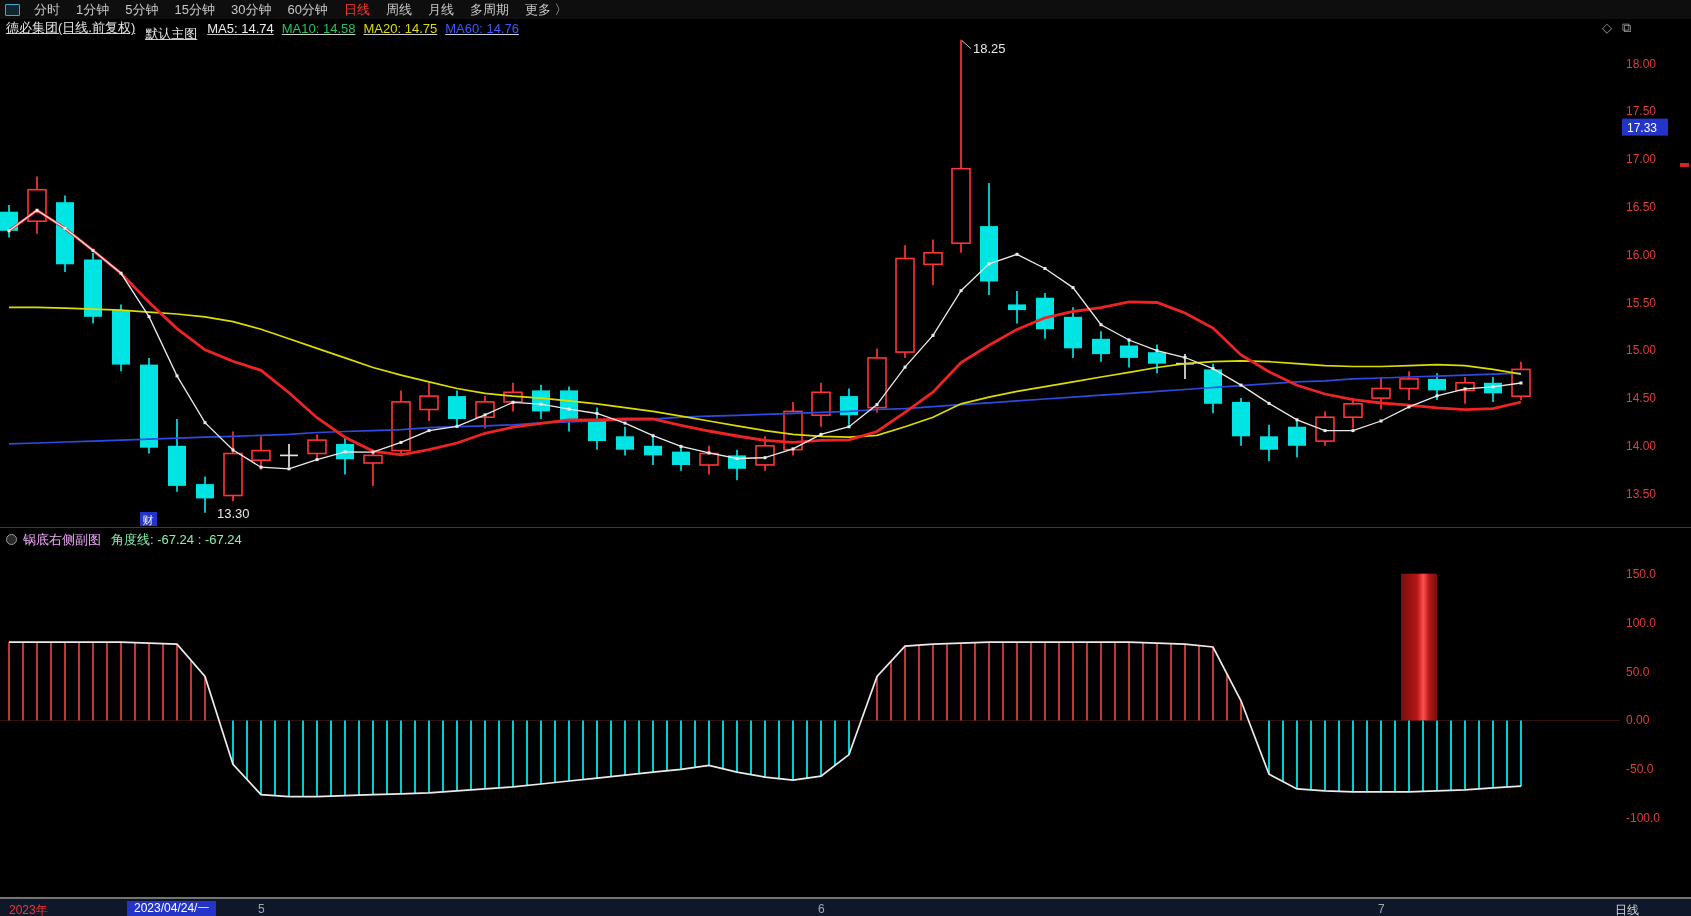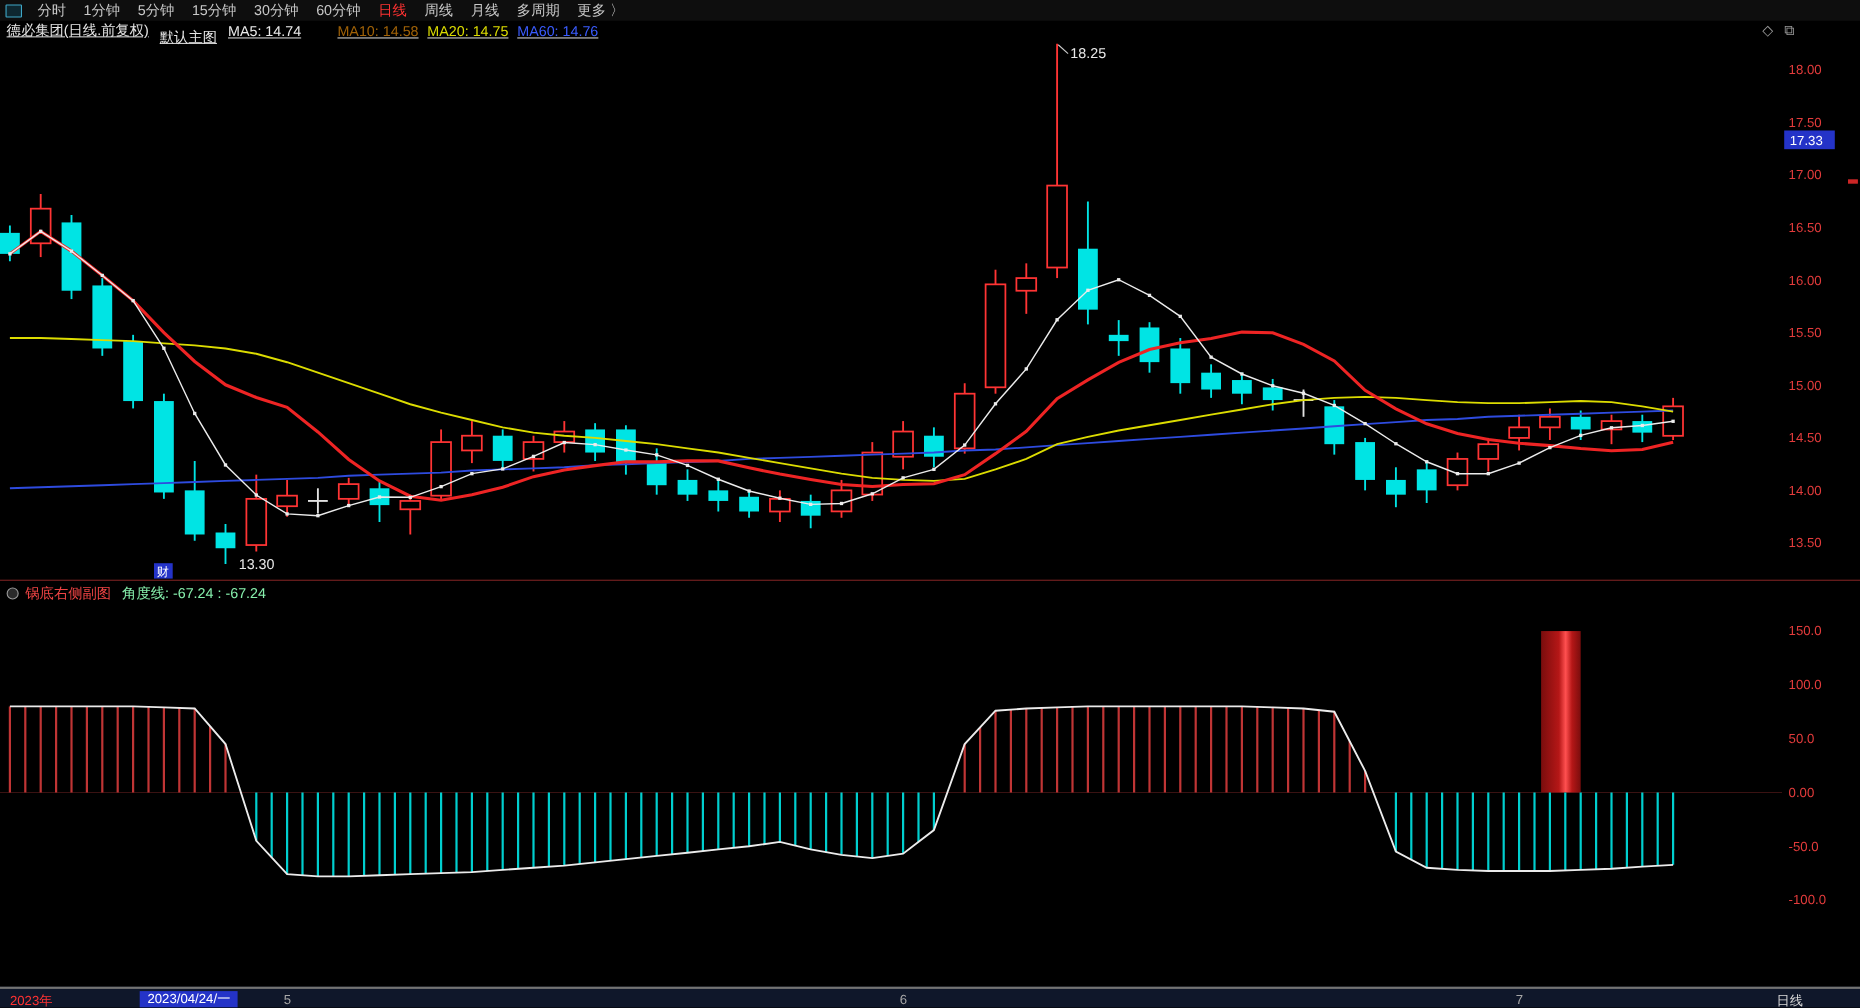--- a/index.html
+++ b/index.html
@@ -31,21 +31,21 @@
   svg text{font-family:"Liberation Sans",sans-serif;}
 
   #main-svg{position:absolute;top:37px;left:0;}
   #sub-svg{position:absolute;top:550px;left:0;}
 
   
   .sub-header{position:absolute;top:527px;left:0;width:1691px;height:23px;background:#000;
               border-top:1px solid #7a2222;display:flex;align-items:center;font-size:13px;}
   .ind-circle{width:9px;height:9px;border:1px solid #9a9a9a;border-radius:50%;
               margin:0 6px 0 6px;background:#2a2a2a;}
-  .ind-name{color:#ef4444;margin-right:10px;}
+  .ind-name{color:#f0abfc;margin-right:10px;}
   .ind-value{color:#86efac;}
 
   
   .bottom-axis{position:absolute;top:897px;left:0;width:1691px;height:19px;background:#0f172a;
                border-top:2px solid #737373;font-size:12px;padding-left:36px;}
   .year{position:absolute;left:9px;top:3px;color:#ff3232;}
   .seldate{position:absolute;left:127px;top:2px;background:#2433c8;color:#fff;
            padding:0 7px;height:15px;line-height:15px;}
   .mtick{position:absolute;top:3px;color:#a8a8a8;}
   .rlabel{position:absolute;left:1615px;top:3px;color:#d8d8d8;}
@@ -70,21 +70,21 @@
         <span>多周期</span>
         <span>更多 〉</span>
       </div>
   </div>
 
   <div class="header-row">
     <span class="stock-name">德必集团(日线.前复权)</span>
     <span class="chart-label">默认主图</span>
     <div id="ma-labels">
         <span style="color: rgb(235, 235, 235);">MA5: 14.74</span>
-        <span style="color: #a16207; margin-left: 25px;">MA10: 14.58</span>
+        <span style="color: #22c55e;">MA10: 14.58</span>
         <span style="color: rgb(220, 220, 0);">MA20: 14.75</span>
         <span style="color: rgb(58, 92, 255);">MA60: 14.76</span>
       </div>
     <span class="hdr-icon" style="left:1602px;">◇</span>
     <span class="hdr-icon" style="left:1622px;">⧉</span>
   </div>
 
   <svg id="main-svg" width="1691" height="490" viewBox="0 37 1691 490">
       <g>
         <text x="1626" y="67.6" fill="#e23b3b" font-size="12">18.00</text>

